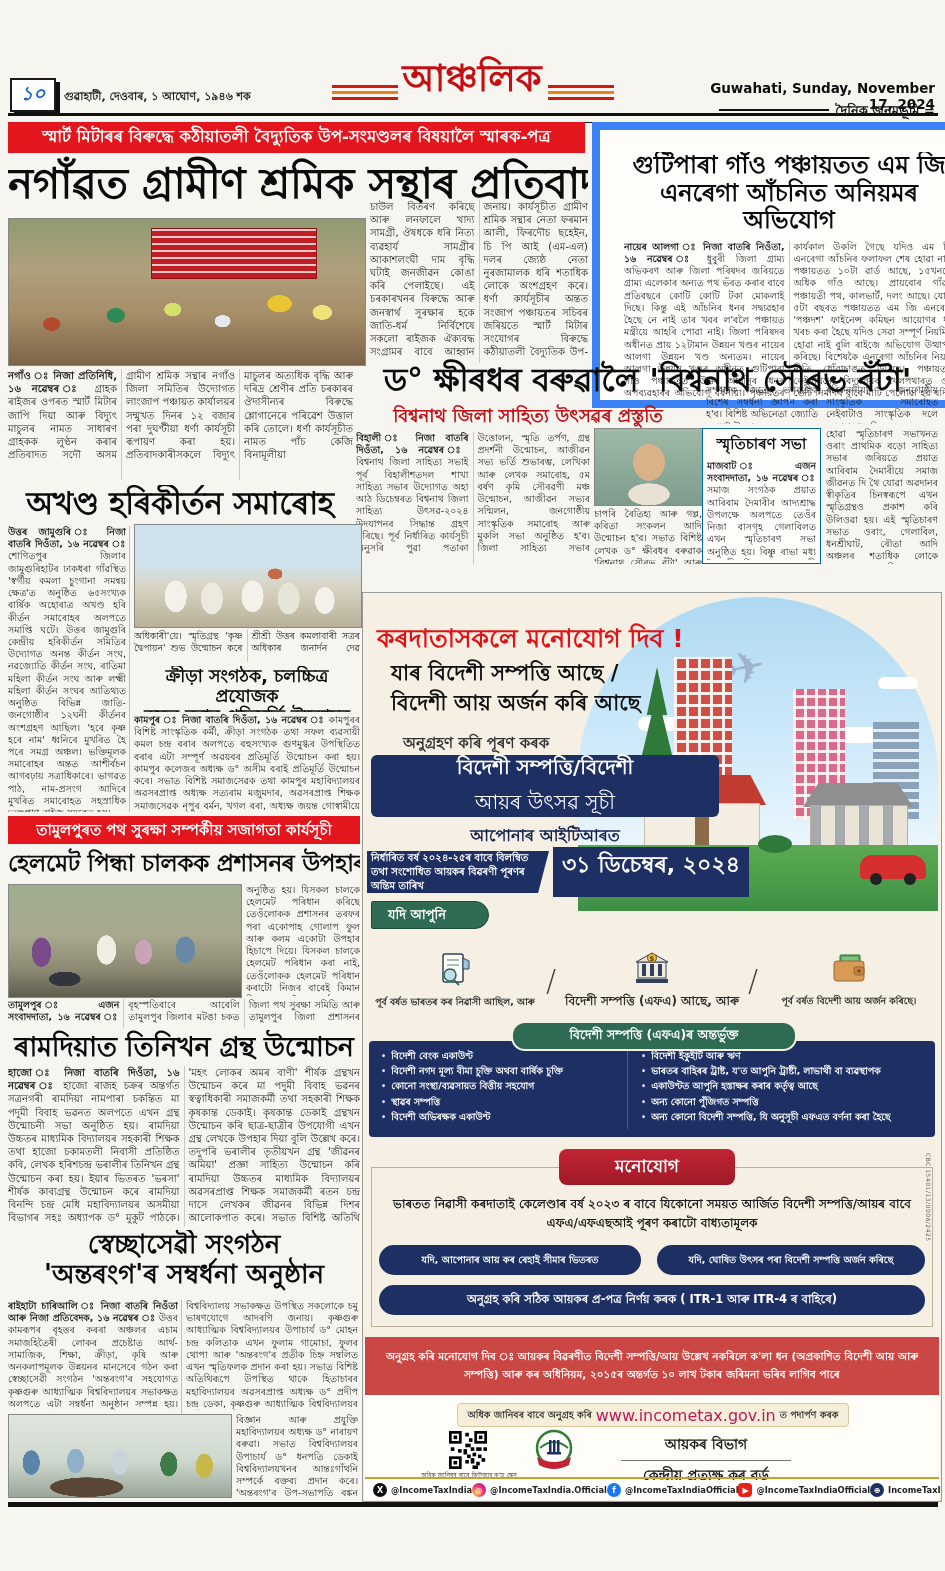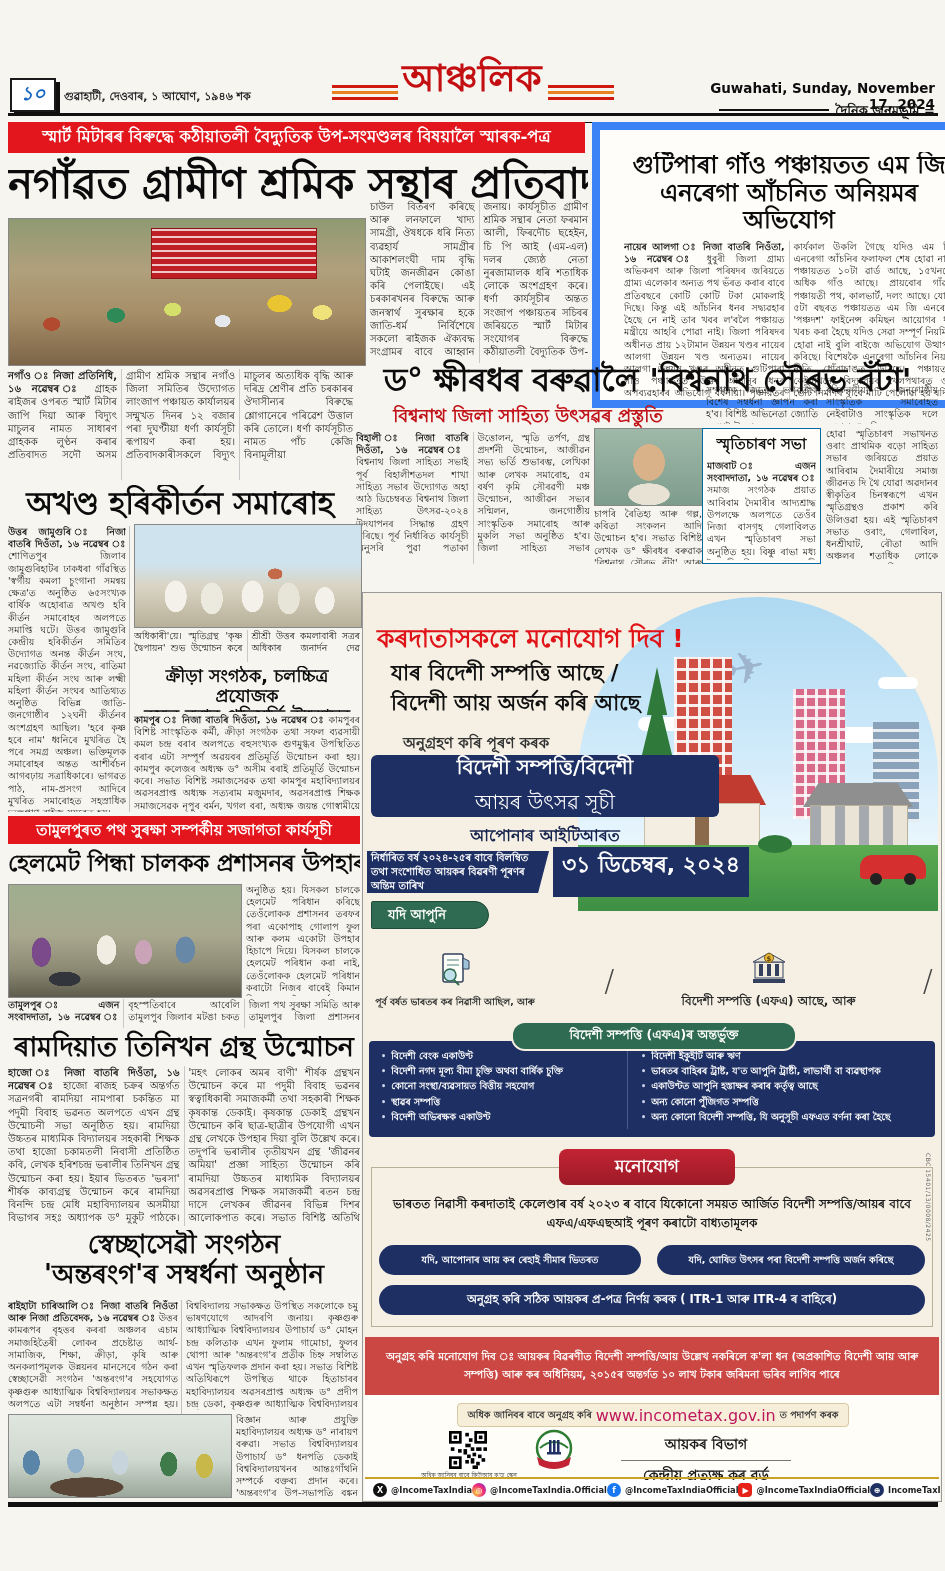--- a/index.html
+++ b/index.html
@@ -266,20 +266,32 @@
             <rect x="18" y="14" width="4" height="12" fill="#33415e"></rect>
             <rect x="26" y="14" width="4" height="12" fill="#33415e"></rect>
             <path d="M4 12 L20 3 L36 12 Z" fill="#e8e2d2" stroke="#33415e"></path>
             <circle cx="20" cy="8" r="4.5" fill="#e8b93d" stroke="#7a5a10"></circle>
             <text x="20" y="11" font-size="7" text-anchor="middle" fill="#5a420a" font-weight="bold">$</text>
           </svg>
       </span>
       <span style="font-size:12px;font-weight:bold;color:#2b2b2b;text-align:center;line-height:1.45">বিদেশী সম্পত্তি (এফএ) আছে, আৰু</span>
     </div>
     <span style="font-size:30px;color:#444;font-weight:300">/</span>
+    <div style="width:168px;display:flex;flex-direction:column;align-items:center;gap:5px">
+      <span>
+        <svg width="38" height="32" viewBox="0 0 38 32">
+            <rect x="10" y="2" width="20" height="10" rx="1" fill="#5aa85f" stroke="#2d6a3a"></rect>
+            <rect x="12" y="4" width="16" height="6" fill="#7cc281"></rect>
+            <rect x="4" y="8" width="30" height="20" rx="3" fill="#d79b57" stroke="#9a662e"></rect>
+            <rect x="24" y="14" width="10" height="8" rx="2" fill="#c2813e" stroke="#9a662e"></rect>
+            <circle cx="29" cy="18" r="1.6" fill="#6b4216"></circle>
+          </svg>
+      </span>
+      <span style="font-size:9.3px;font-weight:bold;color:#2b2b2b;text-align:center;line-height:1.45">পূৰ্ব বৰ্ষত বিদেশী আয় অৰ্জন কৰিছে।</span>
+    </div>
   </div>
 
   <div class="abs navy" style="left:6px;top:448px;width:566px;height:96px;border-radius:4px">
     <div class="abs vline" style="left:258px;top:8px;height:80px;background:#4a5a8a"></div>
     <div class="abs" style="left:12px;top:8px;width:238px">
       <div class="bullet">
           <span>বিদেশী বেংক একাউণ্ট</span>
         </div>
       <div class="bullet">
           <span>বিদেশী নগদ মূল্য বীমা চুক্তি অথবা বাৰ্ষিক চুক্তি</span>

